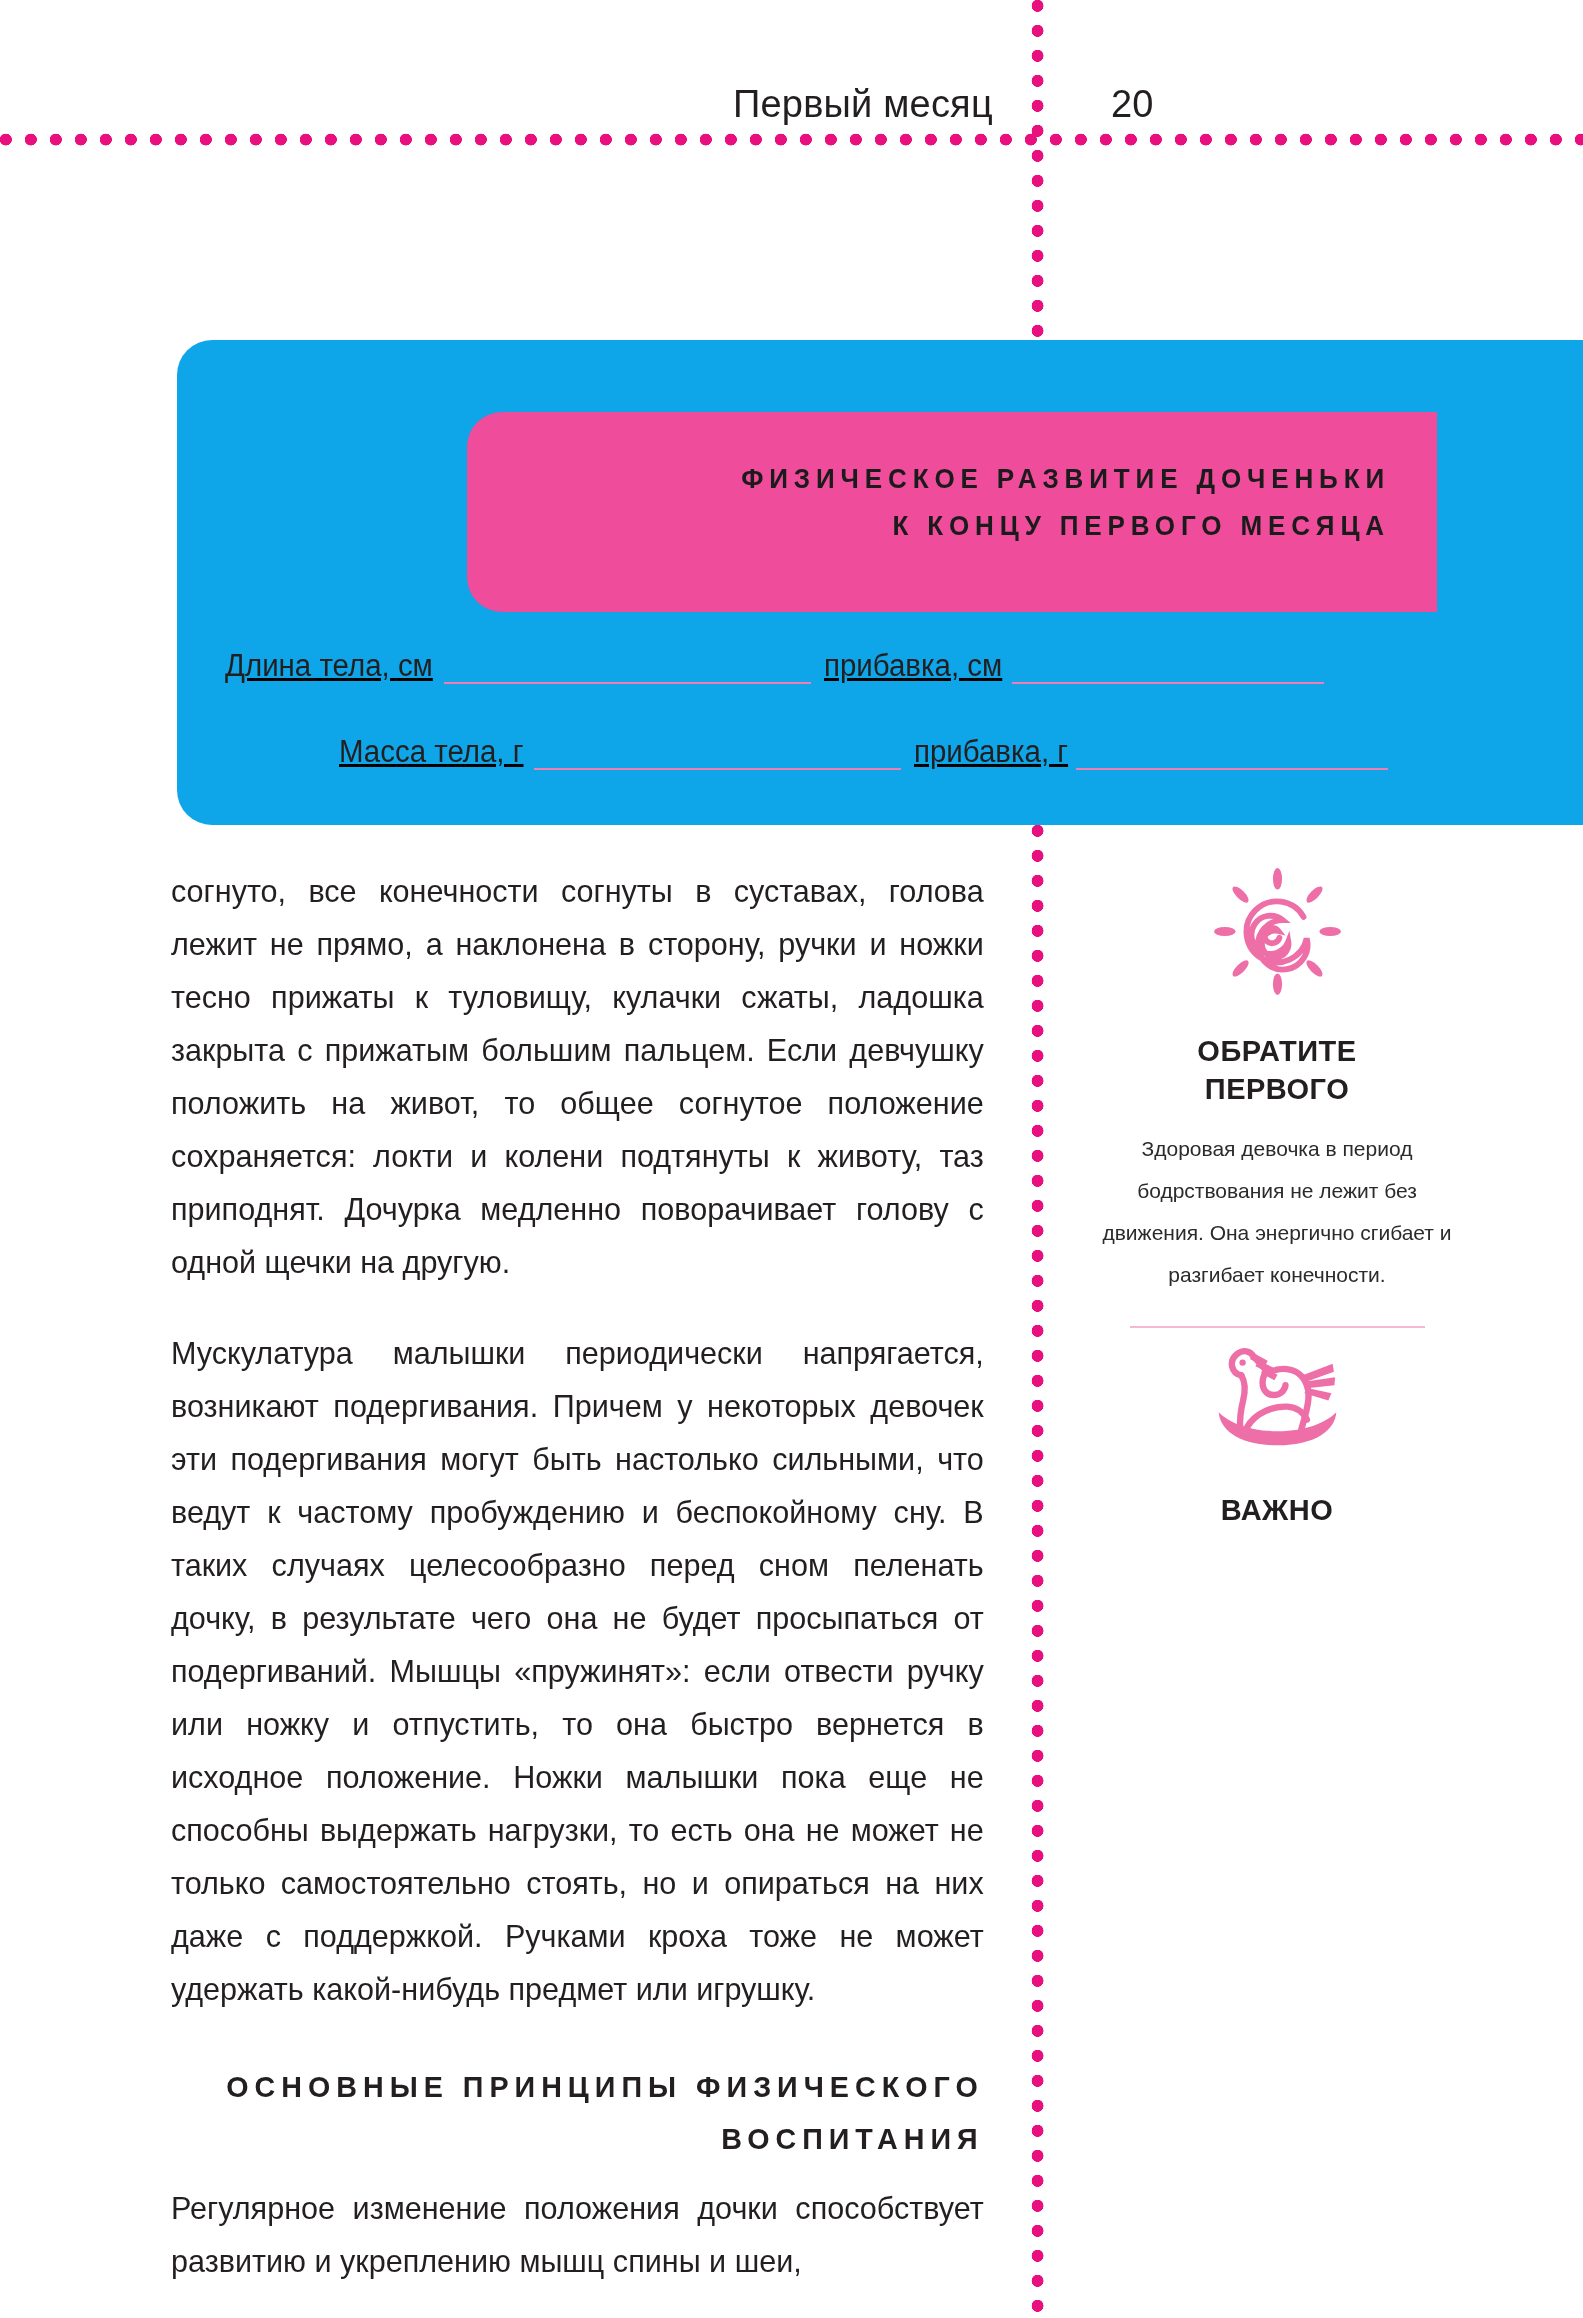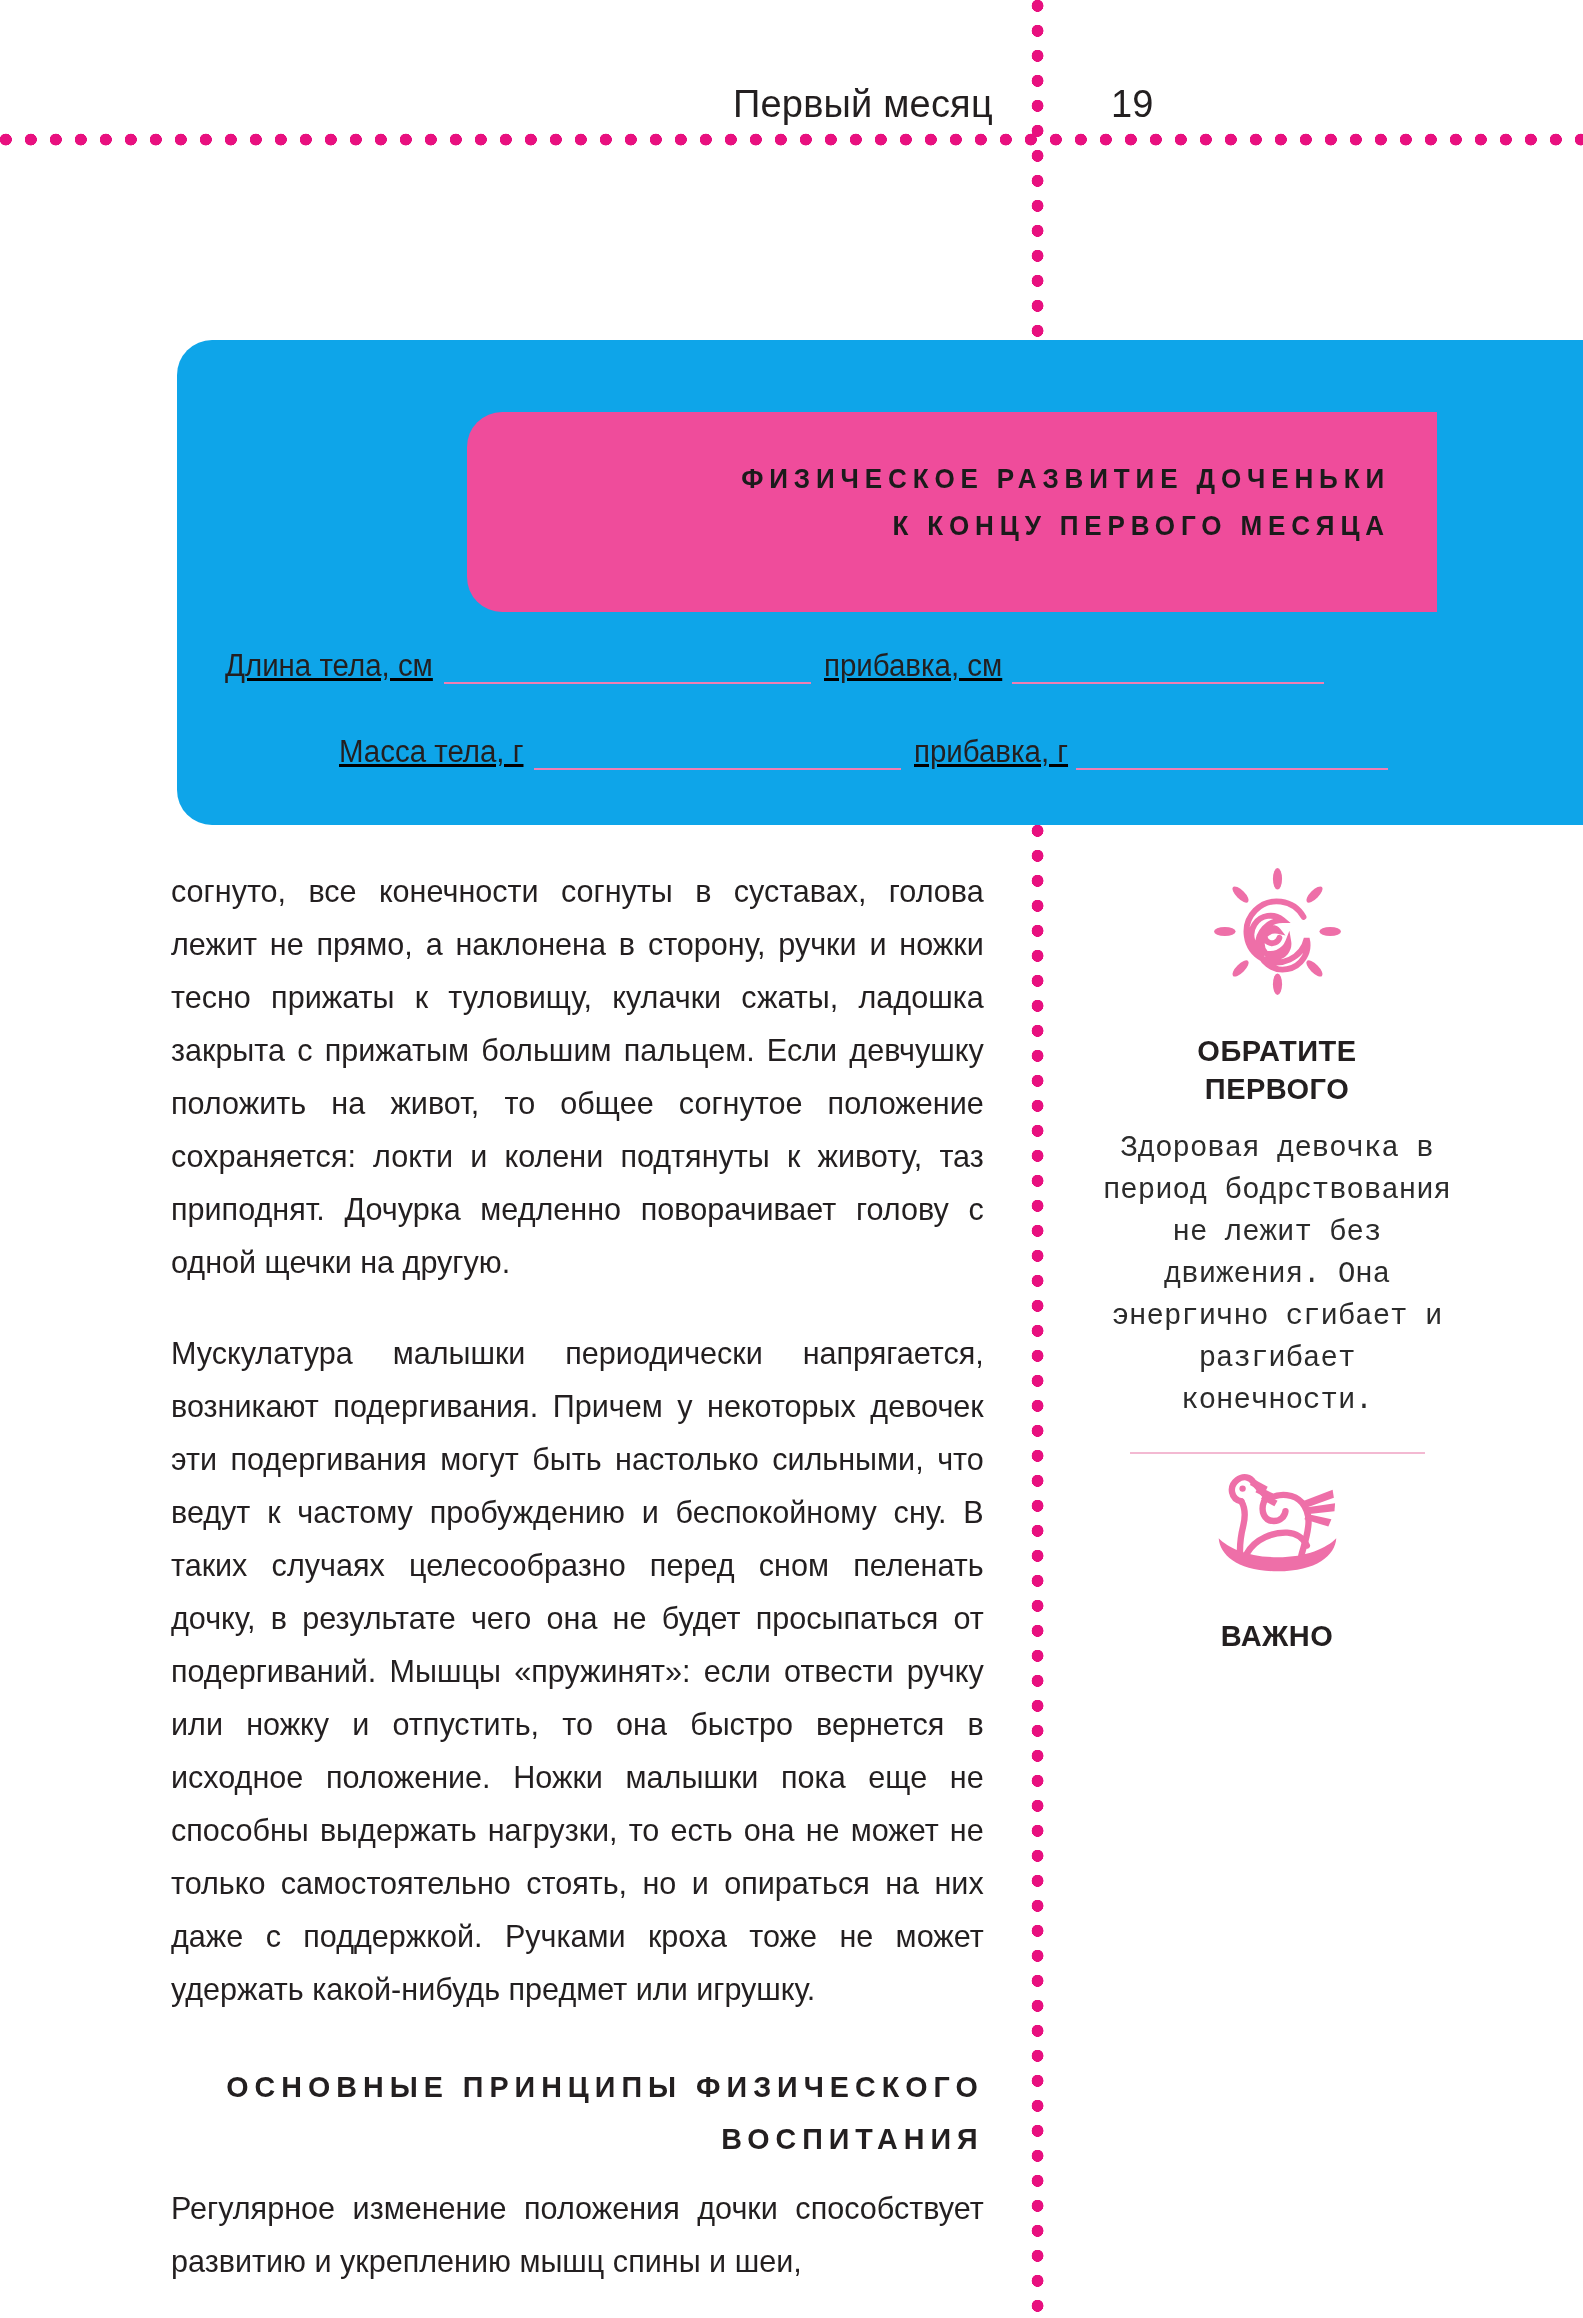--- a/index.html
+++ b/index.html
@@ -173,42 +173,42 @@
     font-size:29px;
     font-weight:700;
     line-height:38px;
     color:#231f20;
     letter-spacing:0.5px;
   }
   #side-title-attention { margin-top:37px; }
   #side-title-important { margin-top:32px; }
 
   .side-text {
-    font-family:Liberation Mono, monospace;
-    font-size:29px;
+    font-family:Liberation Sans, sans-serif;
+    font-size:21px;
     line-height:42px;
     color:#2b2b2b;
     margin-top:20px;
   }
 
   #side-divider {
     width:295px;
     height:1.7px;
     background:#F3B9D2;
     margin:30px auto 0 auto;
   }
 </style>
 </head>
 <body>
 
 <div class="dot-h" id="rule-horizontal"></div>
 <div class="dot-v" id="rule-vertical"></div>
 
 <div class="runhead" id="runhead-title">Первый месяц</div>
-<div class="runhead" id="runhead-pageno">19</div>
+<div class="runhead" id="runhead-pageno">20</div>
 
 <div id="fill-card">
 
   <div id="fill-card-banner">
     <span class="banner-line">ФИЗИЧЕСКОЕ РАЗВИТИЕ ДОЧЕНЬКИ</span>
     <span class="banner-line">К КОНЦУ ПЕРВОГО МЕСЯЦА</span>
   </div>
 
   <div class="fill-row" id="fill-row-length">
     <span class="fill-label">Длина тела, см</span>

